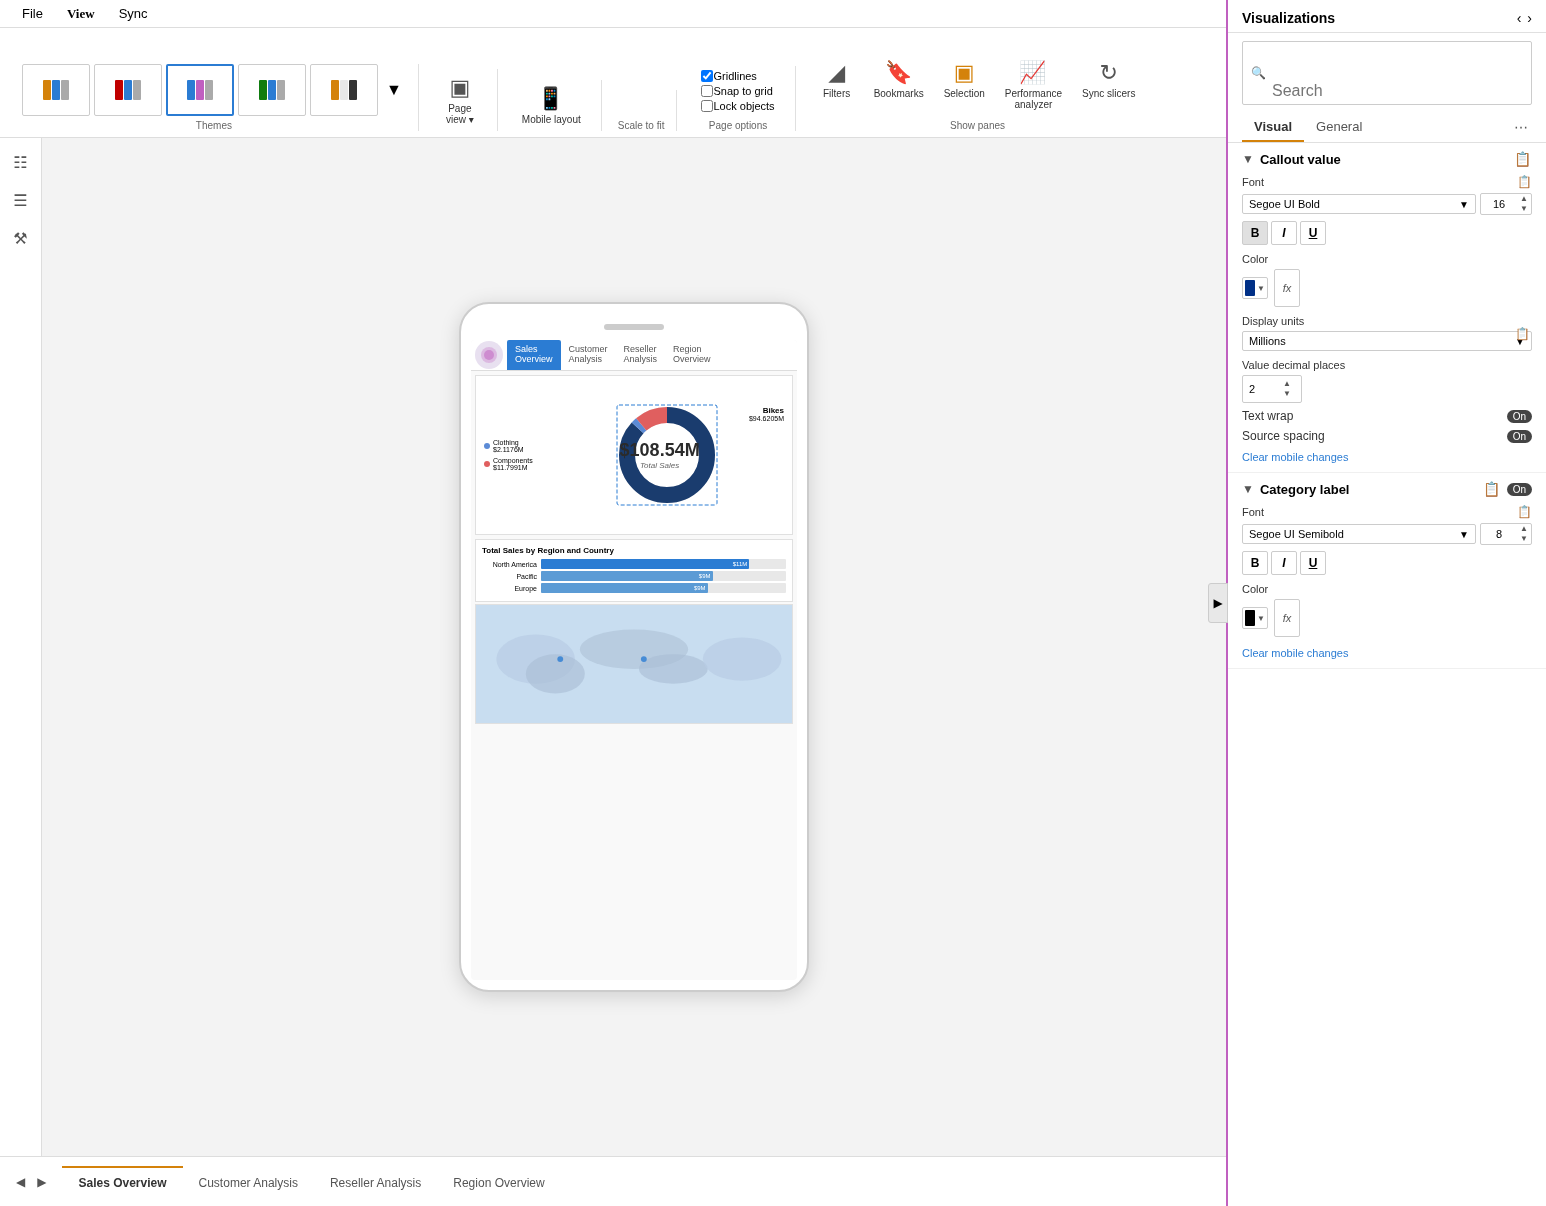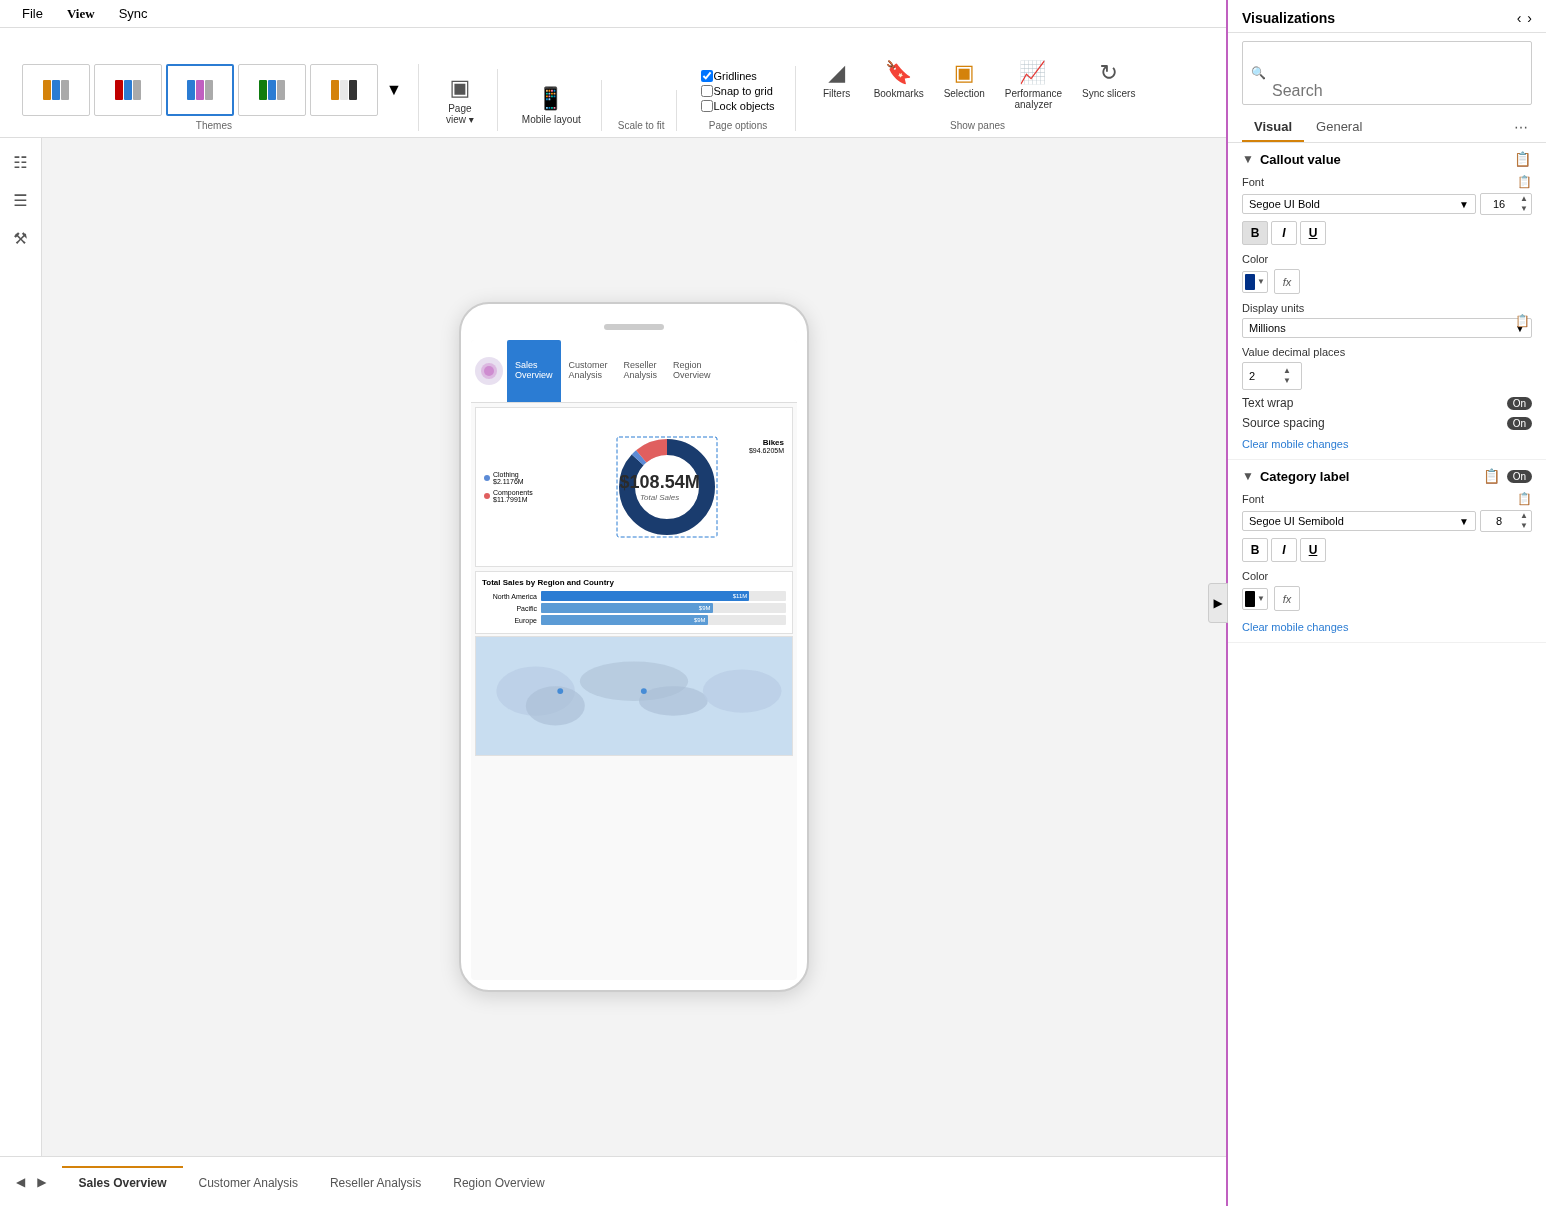--- a/index.html
+++ b/index.html
@@ -83,21 +83,21 @@
     
     .report-nav {
       display: flex; align-items: center; background: #fff; border-bottom: 1px solid #ddd;
       padding: 0 4px;
     }
     .nav-logo {
       width: 28px; height: 28px; background: #e8e8e8; border-radius: 50%;
       display: flex; align-items: center; justify-content: center; margin-right: 4px; font-size: 10px;
     }
     .nav-tab {
-      padding: 20px 8px; font-size: 9px; cursor: pointer; color: #555;
+      padding: 4px 8px; font-size: 9px; cursor: pointer; color: #555;
       border-bottom: 2px solid transparent;
     }
     .nav-tab.active { background: #2b7cd3; color: #fff; border-radius: 2px 2px 0 0; }
 
     
     .donut-area {
       padding: 8px; background: #fff; margin: 4px; border: 1px solid #e0e0e0;
       position: relative; height: 160px;
     }
     .donut-svg { position: absolute; left: 50%; top: 50%; transform: translate(-20%, -50%); }
@@ -208,21 +208,21 @@
     .fmt-btn.active { background: #e0e0e0; }
 
     .color-row { display: flex; align-items: center; gap: 6px; margin-bottom: 6px; }
     .color-swatch {
       width: 26px; height: 22px; border: 1px solid #ccc; border-radius: 2px;
       display: flex; align-items: center; gap: 2px; padding: 2px;
     }
     .swatch-box { width: 16px; height: 16px; border-radius: 1px; }
     .swatch-arrow { font-size: 8px; color: #555; }
     .fx-btn {
-      width: 26px; height: 25px; border: 1px solid #ccc; border-radius: 2px;
+      width: 26px; height: 38px; border: 1px solid #ccc; border-radius: 2px;
       display: flex; align-items: center; justify-content: center; font-size: 11px; color: #555; cursor: pointer;
     }
 
     .row-with-toggle {
       display: flex; align-items: center; justify-content: space-between;
       margin-bottom: 4px; margin-top: 6px;
     }
     .row-label { font-size: 12px; color: #333; }
 
     .input-row { display: flex; align-items: center; margin-bottom: 6px; }

